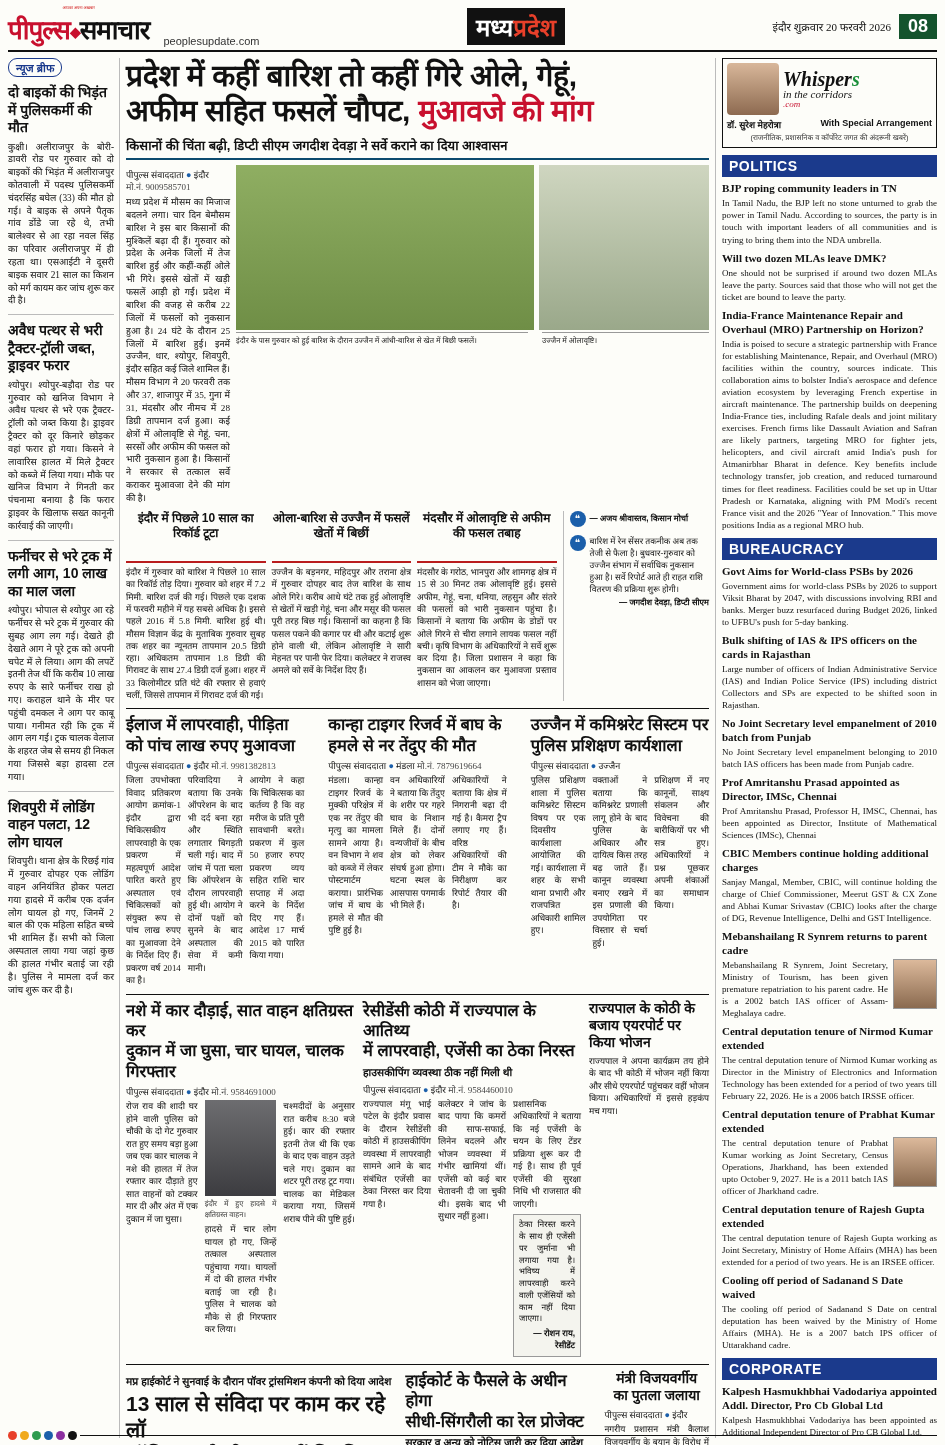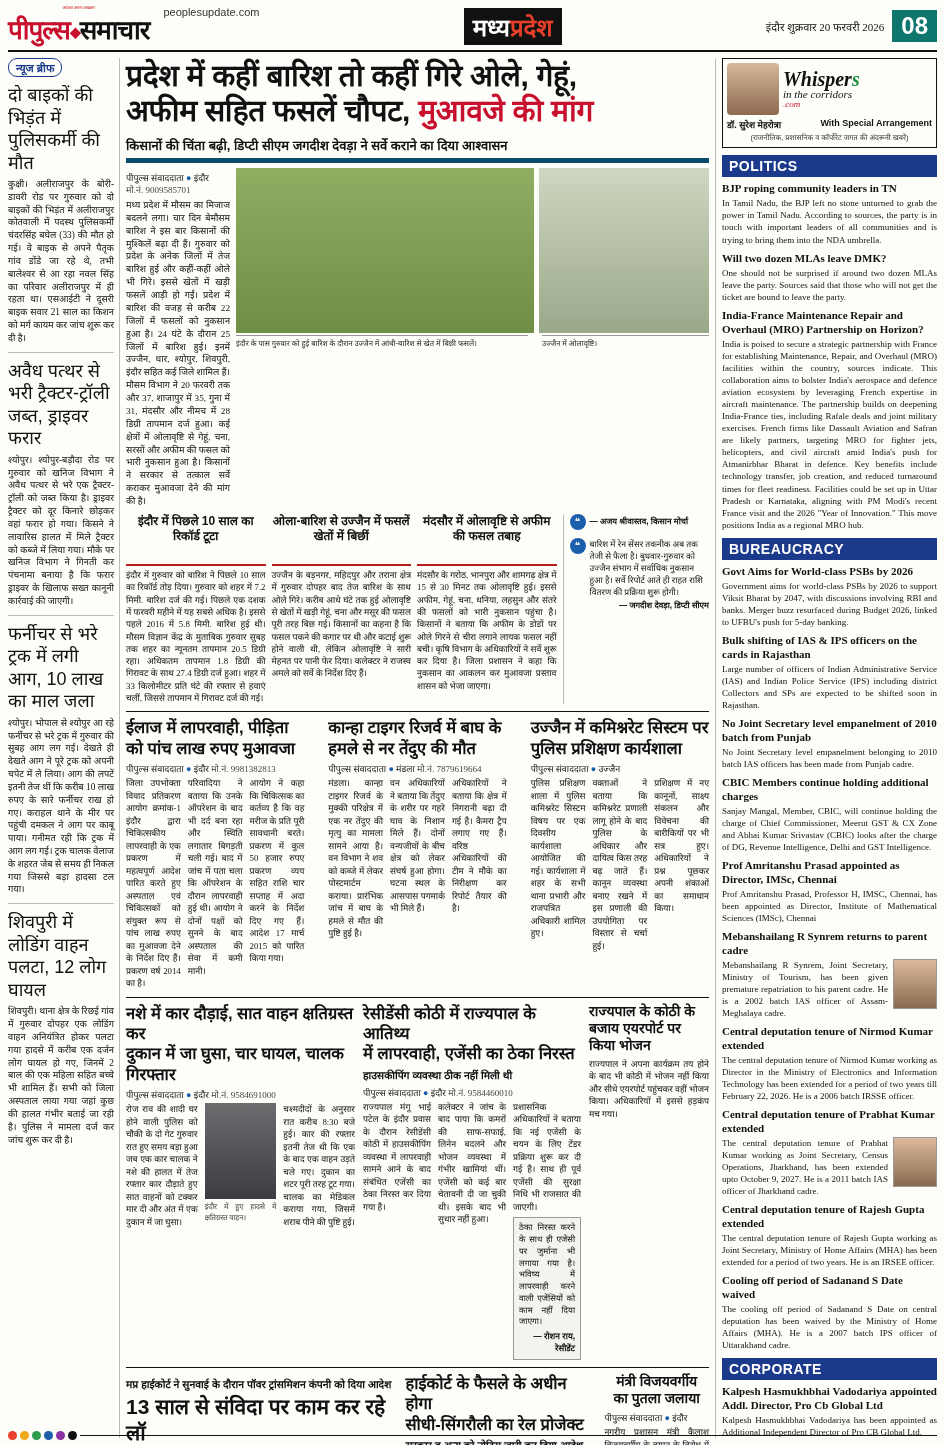--- a/index.html
+++ b/index.html
@@ -9,49 +9,49 @@
     background: #fdfdf9;
     font-family: "Liberation Serif", serif;
     color: #111;
     position: relative;
     overflow: hidden;
   }
   .page { width:945px; height:1445px; position:relative; padding:6px 8px; }
 
   
   .masthead { display:flex; align-items:center; border-bottom:2px solid #111; padding-bottom:4px; height:46px; }
-  .logo-block { display:flex; align-items:flex-start; flex:0 0 auto; }
+  .logo-block { display:flex; align-items:flex-end; flex:0 0 auto; }
   .logo-kicker { font-size:4px; color:#c00; text-align:center; line-height:1; margin-bottom:1px;}
   .logo-main { font-family:"Liberation Sans", sans-serif; font-weight:bold; font-size:26px; letter-spacing:-1px; }
   .logo-main .red { color:#c8102e; }
   .logo-diamond { color:#c8102e; font-size:14px; vertical-align:middle;}
   .site-url { font-family:"Liberation Sans", sans-serif; font-size:11px; color:#333; margin-left:14px; }
   .mh-center { flex:1; text-align:center; }
   .mp-title { font-family:"Liberation Sans", sans-serif; font-weight:bold; font-size:24px; background:#111; color:#fff; display:inline-block; padding:2px 9px; }
   .mp-title .mp-red { color:#e8402a; }
   .mh-right { display:flex; align-items:center; gap:8px; }
   .edition-line { font-size:11px; }
-  .page-num { background:#0f766e; color:#fff; font-family:"Liberation Sans", sans-serif; font-weight:bold; font-size:24px; padding:2px 9px; }
+  .page-num { background:#14532d; color:#fff; font-family:"Liberation Sans", sans-serif; font-weight:bold; font-size:18px; padding:2px 9px; }
 
   
   .body-grid { display:flex; gap:6px; margin-top:6px; height:1380px; }
   .col-left { width:112px; flex:0 0 112px; border-right:1px solid #bbb; padding-right:5px; }
   .col-mid { flex:1; }
   .col-right { width:222px; flex:0 0 222px; border-left:1px solid #bbb; padding-left:6px; }
 
   
   .brief-tag { display:inline-block; border:1px solid #1b3a8c; color:#1b3a8c; font-family:"Liberation Sans", sans-serif; font-weight:bold; font-size:11px; padding:1px 7px; border-radius:9px; margin-bottom:4px;}
-  .brief-head { font-family:"Liberation Sans", sans-serif; font-weight:normal; font-size:18px; line-height:1.25; margin:3px 0 4px; }
+  .brief-head { font-family:"Liberation Sans", sans-serif; font-weight:bold; font-size:14px; line-height:1.25; margin:3px 0 4px; }
   .brief-body { font-size:9.3px; line-height:1.38; text-align:justify; }
   .brief-sep { border:0; border-top:1px solid #bbb; margin:7px 0; }
 
   
   .lead-head { font-family:"Liberation Sans", sans-serif; font-weight:bold; font-size:30px; line-height:1.18; letter-spacing:-0.3px; }
   .lead-head .accent { color:#c8102e; }
-  .lead-sub { font-family:"Liberation Sans", sans-serif; font-weight:bold; font-size:13px; margin-top:7px; padding-bottom:4px; border-bottom:5px solid #0c4a6e;}
+  .lead-sub { font-family:"Liberation Sans", sans-serif; font-weight:bold; font-size:13px; margin-top:7px; padding-bottom:4px; border-bottom:2px solid #0c4a6e;}
   .byline { font-size:9px; color:#111; margin:4px 0 2px; }
   .byline .bull { color:#1b5faa; }
   .byline .mob { color:#444; }
   .photo-caption { font-size:7.6px; color:#222; border-top:1px solid #999; padding-top:2px; margin-top:2px;}
 
   .lead-row { display:flex; gap:6px; margin-top:5px; }
   .lead-text { width:104px; font-size:9.2px; line-height:1.4; text-align:justify; }
   .lead-photo { flex:1; }
   .ph { background:linear-gradient(#8fae62,#6f8e46); width:100%; display:block; }
   .ph2 { background:linear-gradient(#cfd6c0,#9aa88a); }
@@ -288,20 +288,21 @@
             <span>पीपुल्स संवाददाता</span>
             <span class="bull">●</span>
             <span>इंदौर</span>
             <span class="mob">मो.नं. 9584691000</span>
           </div>
           <div class="col3">
             <div>रोज राव की शादी घर होने वाली पुलिस को चौकी के दो गेट गुरुवार रात हुए समय बड़ा हुआ जब एक कार चालक ने नशे की हालत में तेज रफ्तार कार दौड़ाते हुए सात वाहनों को टक्कर मार दी और अंत में एक दुकान में जा घुसा।</div>
             <div>
               <div class="img-bike imgbox" style="height:96px; margin-bottom:3px;"></div>
               <div class="mini-cap">इंदौर में हुए हादसे में क्षतिग्रस्त वाहन।</div>
+              <div style="margin-top:3px;">हादसे में चार लोग घायल हो गए, जिन्हें तत्काल अस्पताल पहुंचाया गया। घायलों में दो की हालत गंभीर बताई जा रही है। पुलिस ने चालक को मौके से ही गिरफ्तार कर लिया।</div>
             </div>
             <div>चश्मदीदों के अनुसार रात करीब 8:30 बजे हुई। कार की रफ्तार इतनी तेज थी कि एक के बाद एक वाहन उड़ते चले गए। दुकान का शटर पूरी तरह टूट गया। चालक का मेडिकल कराया गया, जिसमें शराब पीने की पुष्टि हुई।</div>
           </div>
         </div>
 
         <div style="flex:1;">
           <div class="story-head hindi">
             <div>रेसीडेंसी कोठी में राज्यपाल के आतिथ्य</div>
             <div>में लापरवाही, एजेंसी का ठेका निरस्त</div>
           </div>
@@ -414,26 +415,26 @@
       </div>
       <div>
         <div class="eng-head">Bulk shifting of IAS &amp; IPS officers on the cards in Rajasthan</div>
         <div class="eng-body">Large number of officers of Indian Administrative Service (IAS) and Indian Police Service (IPS) including district Collectors and SPs are expected to be shifted soon in Rajasthan.</div>
       </div>
       <div>
         <div class="eng-head">No Joint Secretary level empanelment of 2010 batch from Punjab</div>
         <div class="eng-body">No Joint Secretary level empanelment belonging to 2010 batch IAS officers has been made from Punjab cadre.</div>
       </div>
       <div>
+        <div class="eng-head">Prof Amritanshu Prasad appointed as Director, IMSc, Chennai</div>
+        <div class="eng-body">Prof Amritanshu Prasad, Professor H, IMSC, Chennai, has been appointed as Director, Institute of Mathematical Sciences (IMSc), Chennai</div>
+      </div>
+      <div>
         <div class="eng-head">CBIC Members continue holding additional charges</div>
         <div class="eng-body">Sanjay Mangal, Member, CBIC, will continue holding the charge of Chief Commissioner, Meerut GST &amp; CX Zone and Abhai Kumar Srivastav (CBIC) looks after the charge of DG, Revenue Intelligence, Delhi and GST Intelligence.</div>
-      </div>
-      <div>
-        <div class="eng-head">Prof Amritanshu Prasad appointed as Director, IMSc, Chennai</div>
-        <div class="eng-body">Prof Amritanshu Prasad, Professor H, IMSC, Chennai, has been appointed as Director, Institute of Mathematical Sciences (IMSc), Chennai</div>
       </div>
       <div>
         <div class="eng-head">Mebanshailang R Synrem returns to parent cadre</div>
         <div class="face-sm"></div>
         <div class="eng-body">Mebanshailang R Synrem, Joint Secretary, Ministry of Tourism, has been given premature repatriation to his parent cadre. He is a 2002 batch IAS officer of Assam-Meghalaya cadre.</div>
       </div>
       <div>
         <div class="eng-head">Central deputation tenure of Nirmod Kumar extended</div>
         <div class="eng-body">The central deputation tenure of Nirmod Kumar working as Director in the Ministry of Electronics and Information Technology has been extended for a period of two years till February 22, 2026. He is a 2006 batch IRSSE officer.</div>
       </div>

